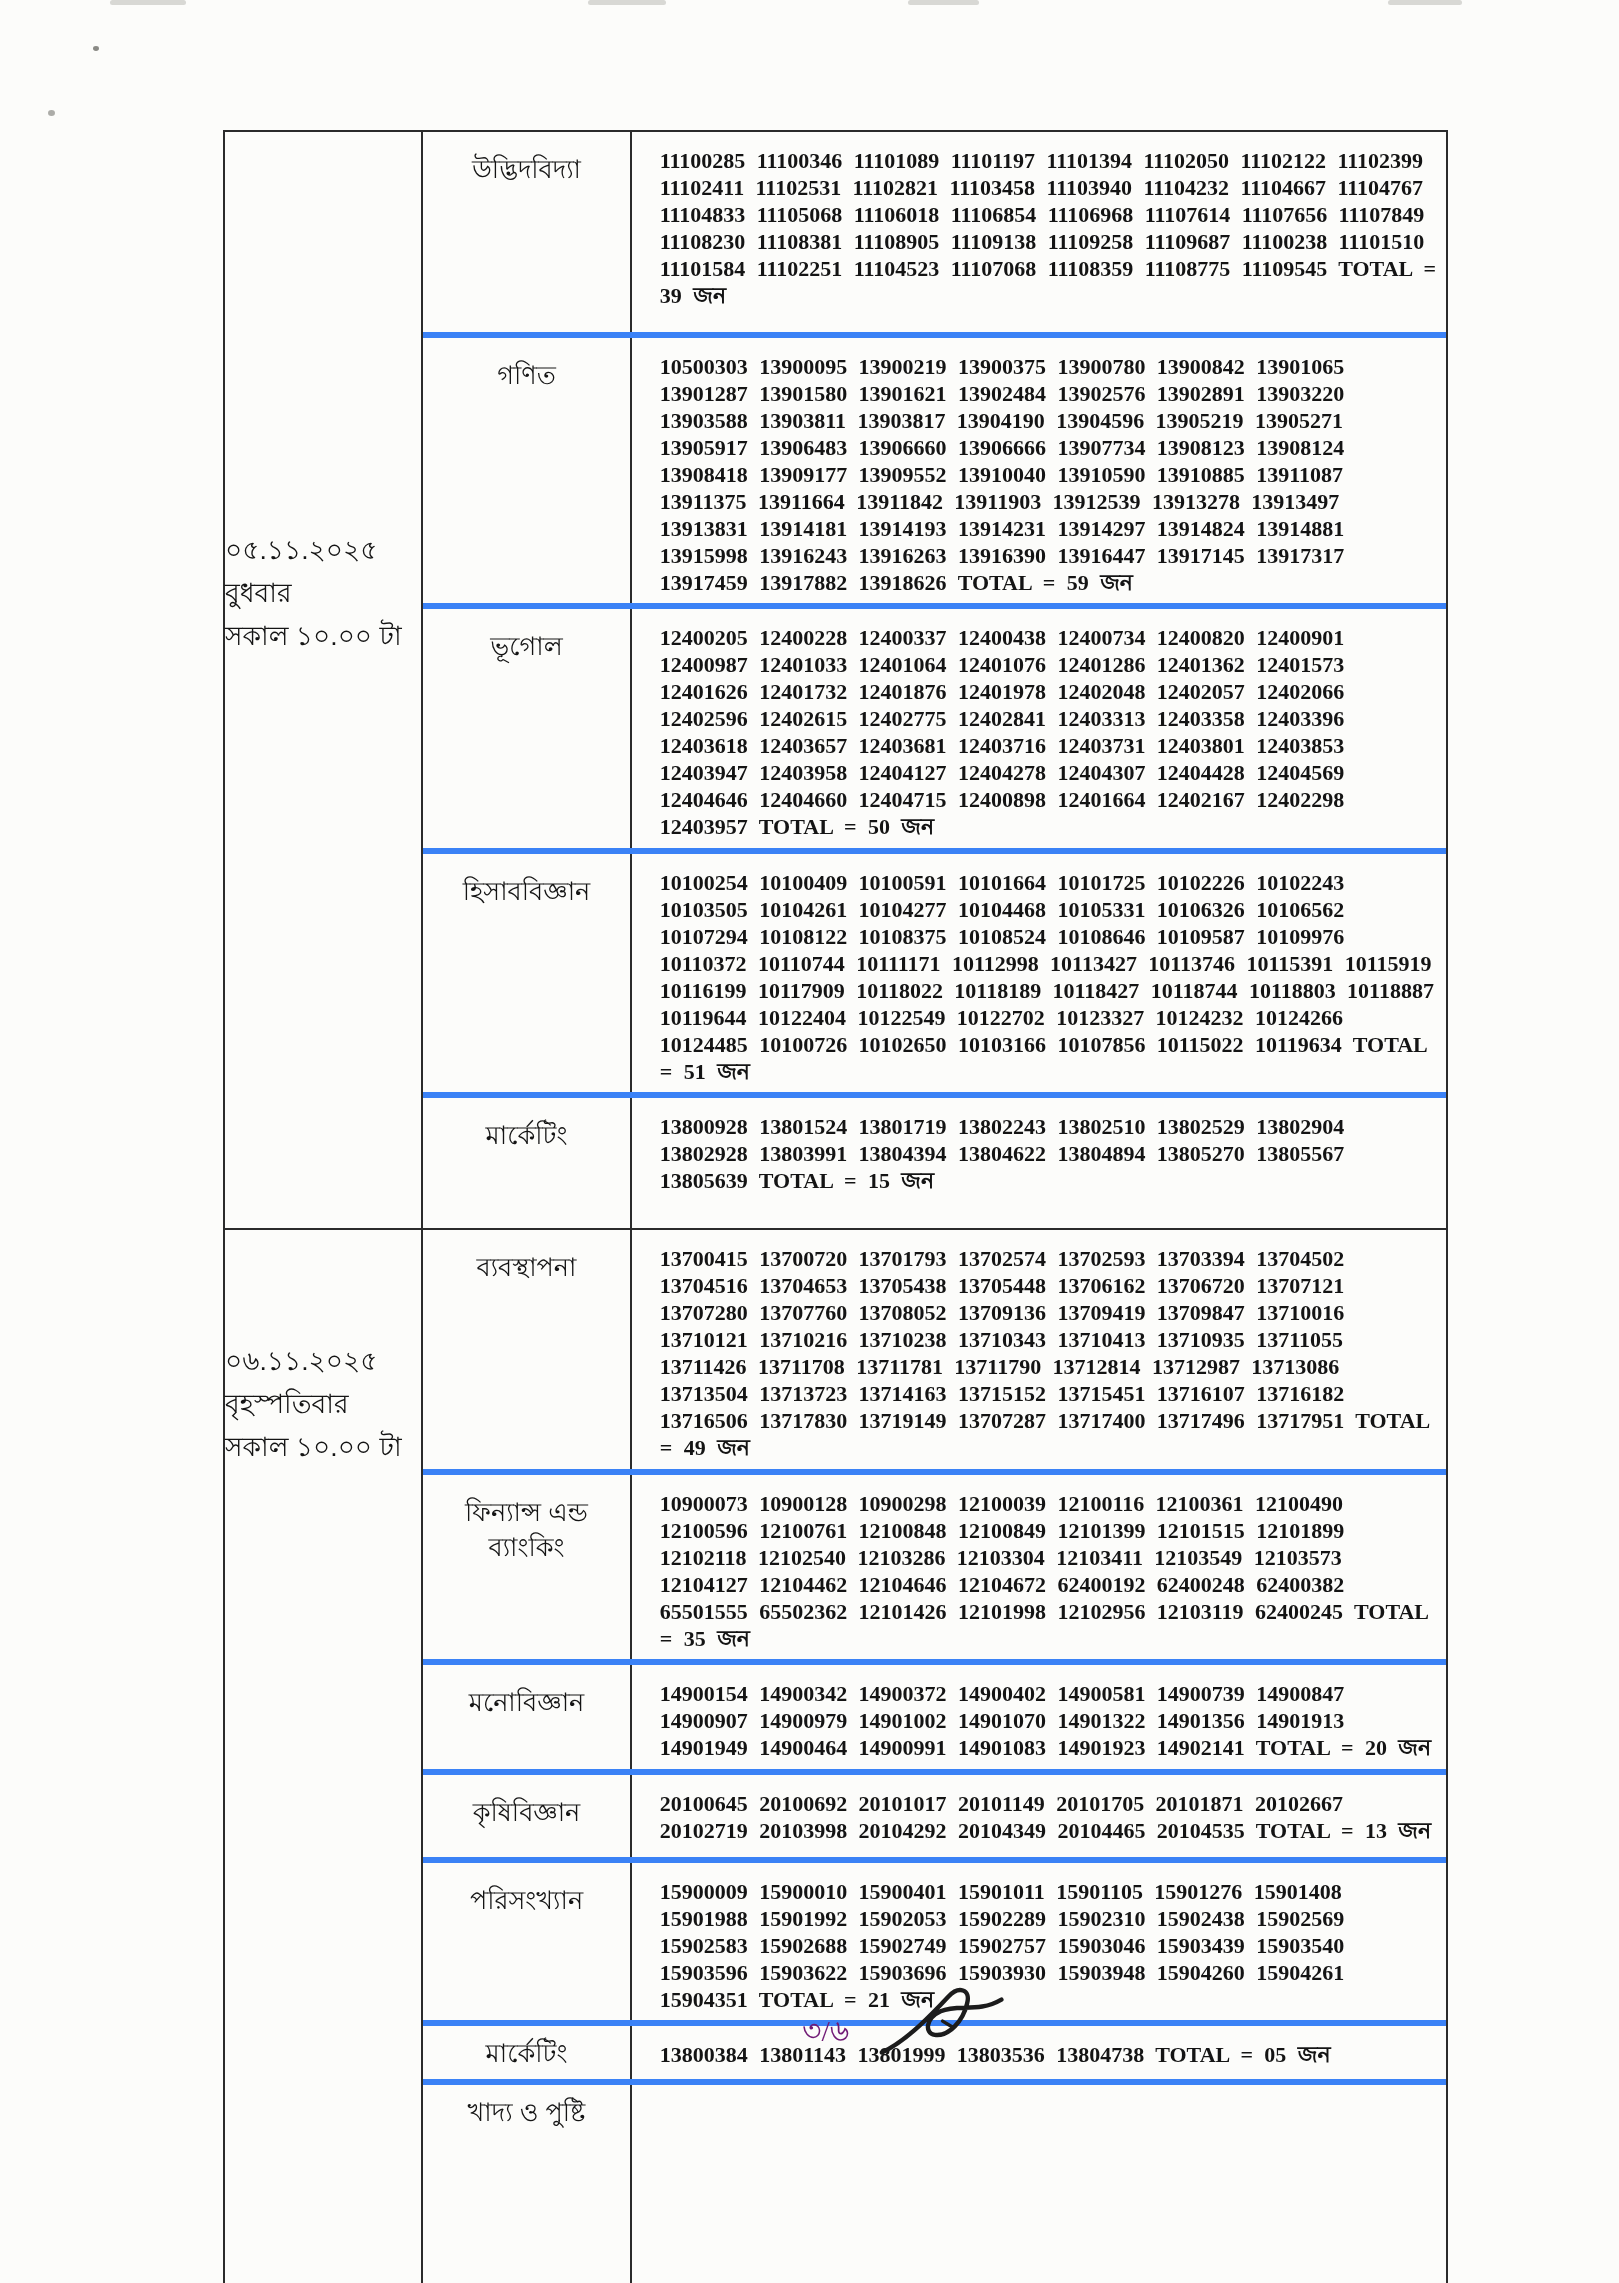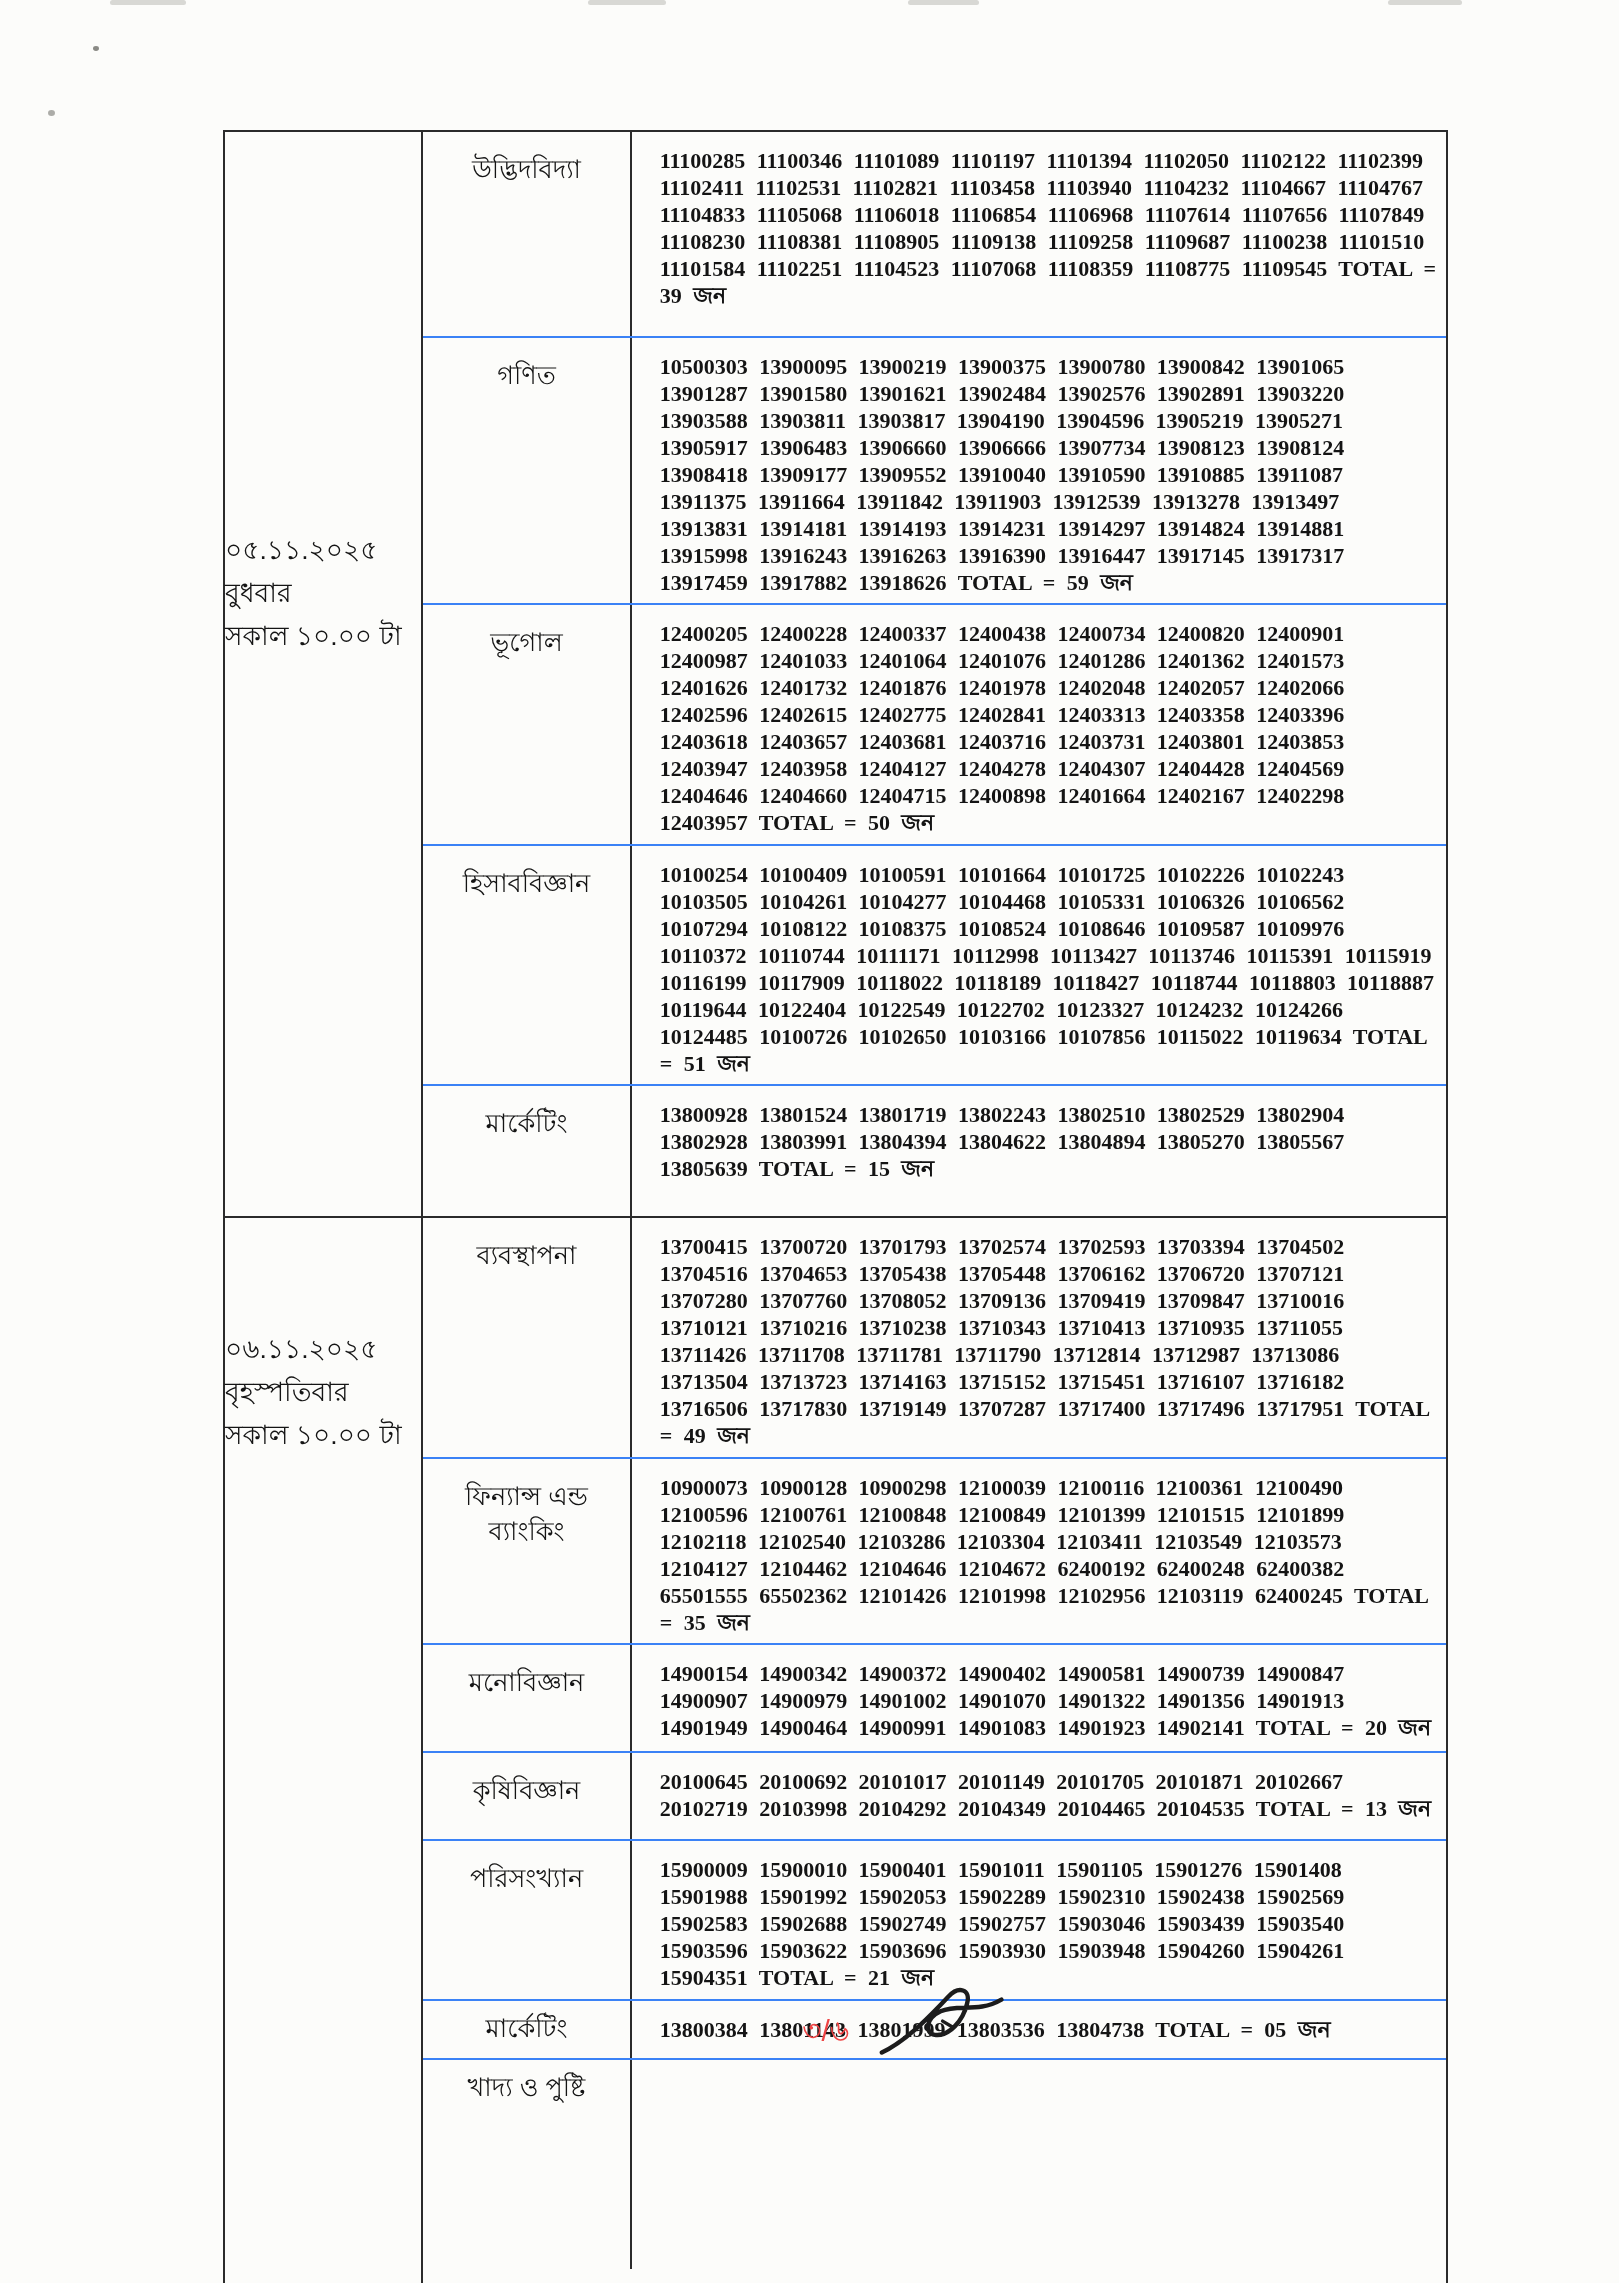--- a/index.html
+++ b/index.html
@@ -21,21 +21,21 @@
   .section { display:flex; }
   .section + .section { border-top:2px solid #2b2b2b; }
 
   .date-cell {
     flex:0 0 198px; width:198px;
     border-right:2px solid #2b2b2b;
     font-family:"Liberation Sans", sans-serif;
     font-size:26.5px; line-height:43px; font-weight:400;
   }
   .rows { flex:1; display:flex; flex-direction:column; }
-  .row { display:flex; border-bottom:2px solid #3b82f6; }
+  .row { display:flex; border-bottom:6px solid #3b82f6; }
   .row:last-child { border-bottom:none; }
 
   .subject-cell {
     flex:0 0 209px; width:209px;
     border-right:2px solid #2b2b2b;
     text-align:center; padding:19.6px 7.8px 0 7.8px;
     font-family:"Liberation Sans", sans-serif;
     font-size:25.5px; line-height:35px;
   }
   .numbers-cell {
@@ -43,22 +43,22 @@
     font-size:22px; line-height:27px;
     font-weight:700; word-spacing:5.9px;
     text-align:left;
     margin-left:20px;
   }
   .total-label { font-weight:700; }
   .total-value { white-space:nowrap; font-weight:700; }
 
   .page-num {
     position:absolute; left:802px; top:2007px;
-    font-family:Liberation Sans, sans-serif;
-    font-size:30px; color:#ef4444;
+    font-family:Liberation Serif, serif;
+    font-size:30px; color:#701a75;
   }
   .signature { position:absolute; left:874px; top:1978px; }
 </style>
 </head>
 <body>
 
 <div class="page">
 
   <div class="smudge" style="left:110px; width:76px;"></div>
   <div class="smudge" style="left:588px; width:78px;"></div>

